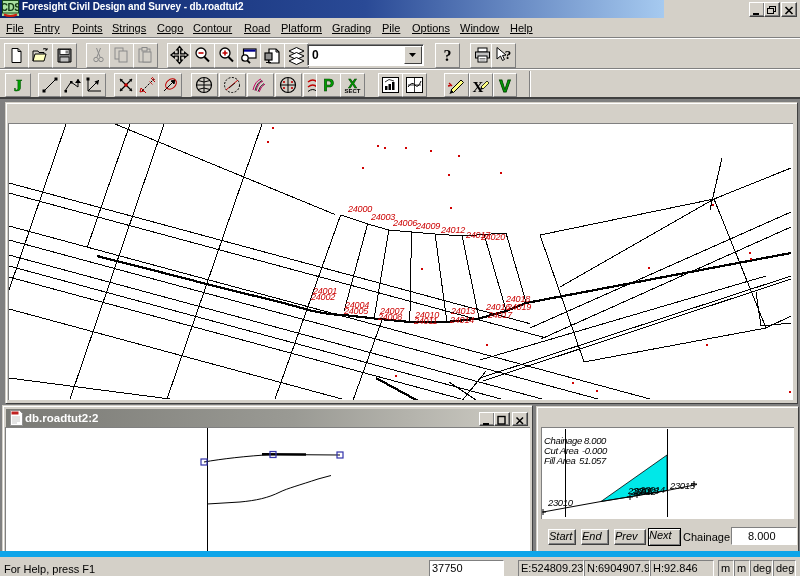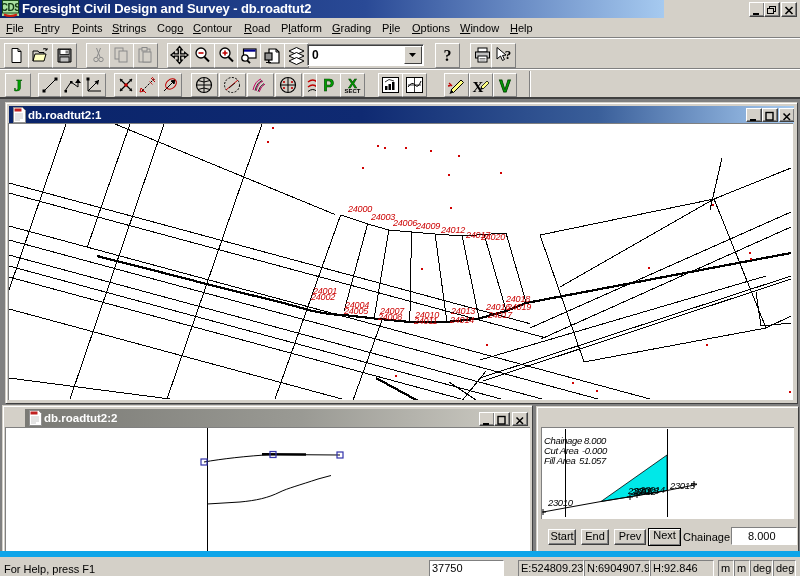--- a/index.html
+++ b/index.html
@@ -1,43 +1,43 @@
 <!DOCTYPE html>
 <html><head><meta charset="utf-8">
 <style>
 html,body{margin:0;padding:0;}
 body{width:800px;height:576px;overflow:hidden;font-family:"Liberation Sans",sans-serif;background:#d4d0c8;position:relative;}
 #app{position:absolute;left:0;top:0;width:800px;height:576px;}
 .abs{position:absolute;}
 
 #titlebar{left:0;top:0;width:664px;height:18px;background:linear-gradient(to right,#0a246a 0%,#2a4a96 55%,#a6caf0 100%);}
-#titletxt{left:22px;top:1px;color:#fff;font-size:13px;font-weight:bold;white-space:nowrap;letter-spacing:-0.1px;}
+#titletxt{left:22px;top:1px;color:#fff;font-size:10px;font-weight:bold;white-space:nowrap;letter-spacing:-0.1px;}
 .wbtn{background:#d4d0c8;border-top:1px solid #fff;border-left:1px solid #fff;border-right:1px solid #404040;border-bottom:1px solid #404040;box-shadow:inset -1px -1px 0 #808080;}
 
 #menubar{left:0;top:18px;width:800px;height:19px;background:#d4d0c8;font-size:11px;color:#000;}
-.mi{position:absolute;top:4px;}
+.mi{position:absolute;top:4px;text-decoration:underline;}
 .ul{text-decoration:underline;}
 
 .tbtn{position:absolute;background:#d4d0c8;border-top:1px solid #fff;border-left:1px solid #fff;border-right:1px solid #808080;border-bottom:1px solid #808080;}
 .tbtn svg{position:absolute;left:1px;top:1px;}
 #tb1{left:0;top:37px;width:800px;height:31px;background:#d4d0c8;border-top:1px solid #808080;box-shadow:inset 0 1px 0 #fff;}
 #tb2{left:0;top:68px;width:800px;height:29px;background:#d4d0c8;border-top:1px solid #808080;box-shadow:inset 0 1px 0 #fff;}
 
 #mdi{left:0;top:97px;width:800px;height:454px;background:#808080;border-top:2px solid #404040;box-sizing:border-box;overflow:hidden;}
 .win{position:absolute;background:#d4d0c8;border-top:1px solid #d4d0c8;border-left:1px solid #d4d0c8;box-shadow:inset 1px 1px 0 #fff, 1px 1px 0 #404040, 0 0 0 1px #808080;}
 .tbar{position:absolute;left:3px;top:3px;right:3px;height:18px;overflow:hidden;}
 .tbar.active{background:linear-gradient(to right,#0a246a 0%,#0f2a72 45%,#3a5f9a 75%,#a6caf0 100%);}
-.tbar.inactive{background:linear-gradient(to right,#7a7a75 0%,#9a9a94 55%,#cfcdc5 100%);margin-left:19px;}
+.tbar.inactive{background:linear-gradient(to right,#7a7a75 0%,#9a9a94 55%,#cfcdc5 100%);}
 .ttxt{position:absolute;left:19px;top:3px;color:#fff;font-size:11.5px;font-weight:bold;white-space:nowrap;}
 .cbtn{position:absolute;width:14px;height:12px;background:#d4d0c8;border-top:1px solid #fff;border-left:1px solid #fff;border-right:1px solid #404040;border-bottom:1px solid #404040;box-shadow:inset -1px -1px 0 #808080;}
 .canvas{position:absolute;background:#fff;border-top:1px solid #808080;border-left:1px solid #808080;font-style:italic;}
 
 #status{left:0;top:551px;width:800px;height:25px;background:#d4d0c8;border-top:6px solid #0ea5e9;font-size:11px;}
 .pan{position:absolute;top:3px;height:15px;border-top:1px solid #808080;border-left:1px solid #808080;border-bottom:1px solid #fff;border-right:1px solid #fff;padding:1px 0 0 2px;overflow:hidden;white-space:nowrap;background:#d4d0c8;}
-.pbtn{position:absolute;background:#d4d0c8;border-top:1px solid #fff;border-left:1px solid #fff;border-right:1px solid #404040;border-bottom:1px solid #404040;box-shadow:inset -1px -1px 0 #808080;font-size:11px;text-align:center;}
+.pbtn{position:absolute;background:#d4d0c8;border-top:1px solid #fff;border-left:1px solid #fff;border-right:1px solid #404040;border-bottom:1px solid #404040;box-shadow:inset -1px -1px 0 #808080;font-size:11px;text-align:left;font-style:italic;}
 </style></head>
 <body>
 <div id="app">
  <div class="abs" id="titlebar">
   <svg class="abs" style="left:2px;top:0px" width="17" height="17">
         <rect x="0" y="0" width="17" height="16" fill="#a8e0a0"></rect>
         <rect x="0.5" y="0.5" width="16" height="12.5" fill="none" stroke="#1a4a1a"></rect>
         <text x="8.5" y="10.5" font-size="10" font-weight="bold" fill="#123812" text-anchor="middle" letter-spacing="-0.5">CDS</text>
         <path d="M2 14.5 Q8.5 17.5 15 14.5" stroke="#d02010" stroke-width="2" fill="none"></path>
       </svg>
@@ -329,37 +329,20 @@
   <div class="tbtn" style="left:493px;top:4px;width:22px;height:22px">
         <svg width="20" height="20">
           <text x="10" y="16.5" text-anchor="middle" font-size="17" font-weight="bold" fill="#00a000" stroke="#004000" stroke-width="0.8">V</text>
         </svg>
       </div>
   <div class="abs" style="left:529px;top:2px;width:1px;height:26px;background:#808080;box-shadow:1px 0 0 #fff"></div>
  </div>
  <div class="abs" id="mdi">
 
   <div class="win" id="w1" style="left:5px;top:3px;width:791px;height:300px">
-   <div class="tbar active">
-    <svg class="abs" style="left:3px;top:1px" width="15" height="16">
-            <path d="M1.5 0.5 h9 l3 3 V15.5 H1.5 Z" fill="#fff" stroke="#909090"></path>
-            <rect x="2.5" y="1.5" width="7" height="3" fill="#c02020"></rect>
-            <path d="M3 7 h8 M3 9 h8 M3 11 h8 M3 13 h5" stroke="#c8c8c8"></path>
-          </svg>
-    <div class="ttxt">db.roadtut2:1</div>
-    <div class="cbtn" style="right:32px;top:2px"><svg width="14" height="12">
-              <rect x="3" y="8" width="6" height="2" fill="#000"></rect>
-            </svg></div>
-    <div class="cbtn" style="right:16px;top:2px"><svg width="14" height="12">
-              <rect x="3" y="1.5" width="7" height="7.5" fill="none" stroke="#000" stroke-width="1.4"></rect>
-            </svg></div>
-    <div class="cbtn" style="right:-1px;top:2px"><svg width="14" height="12">
-              <path d="M3.5 2.5 L10 9 M10 2.5 L3.5 9" stroke="#000" stroke-width="1.5"></path>
-            </svg></div>
-   </div>
    <div class="canvas" style="left:2px;top:20px;width:784px;height:276px">
     <svg width="784" height="276" viewBox="3 -1 784 276" id="cad1" shape-rendering="crispEdges">
      <g fill="none" stroke="#000" stroke-width="1">
       <path d="M109 -1 L329 89.5"></path>
       <path d="M3 58 L524 198.7"></path>
       <path d="M3 68 L539 212.7"></path>
       <path d="M3 101 L644 274"></path>
       <path d="M3 115 L592 274"></path>
       <path d="M3 130 L536 274"></path>
       <path d="M3 141 L495 274"></path>

